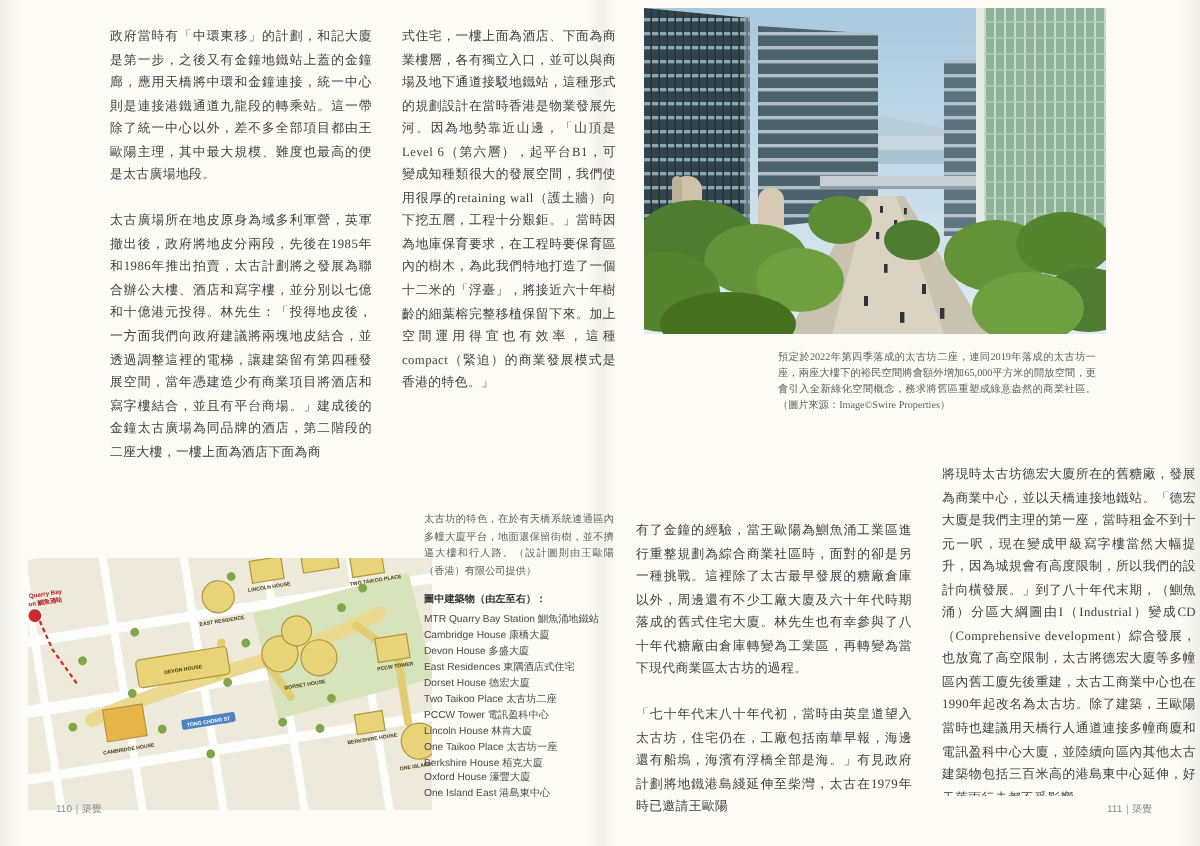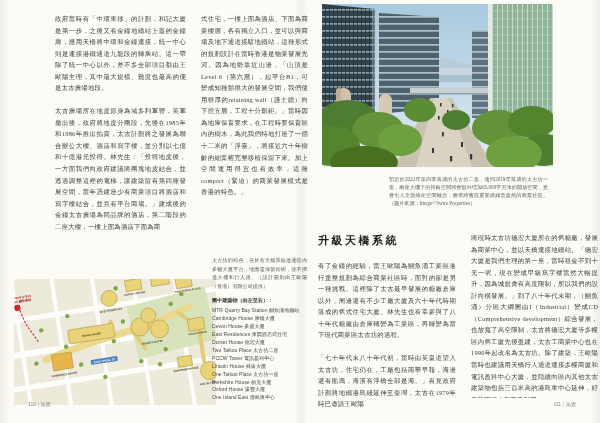--- a/index.html
+++ b/index.html
@@ -241,21 +241,20 @@
         <ellipse cx="210" cy="118" rx="24" ry="16" fill="#55842f"></ellipse>
         <ellipse cx="222" cy="146" rx="24" ry="16" fill="#4e7c30"></ellipse>
         <ellipse cx="192" cy="150" rx="28" ry="18" fill="#6fa03f"></ellipse>
         <ellipse cx="42" cy="158" rx="34" ry="16" fill="#47701f"></ellipse>
       </g>
     </svg>
   </div>
 
   <div class="photo-caption">預定於2022年第四季落成的太古坊二座，連同2019年落成的太古坊一座，兩座大樓下的裕民空間將會額外增加65,000平方米的開放空間，更會引入全新綠化空間概念，務求將舊區重塑成綠意盎然的商業社區。（圖片來源：Image©Swire Properties）</div>
 
-  <div class="section-heading">升級天橋系統</div>
 
   <div class="body-text col-ra">
     <p>有了金鐘的經驗，當王歐陽為鰂魚涌工業區進行重整規劃為綜合商業社區時，面對的卻是另一種挑戰。這裡除了太古最早發展的糖廠倉庫以外，周邊還有不少工廠大廈及六十年代時期落成的舊式住宅大廈。林先生也有幸參與了八十年代糖廠由倉庫轉變為工業區，再轉變為當下現代商業區太古坊的過程。</p>
     <p>「七十年代末八十年代初，當時由英皇道望入太古坊，住宅仍在，工廠包括南華早報，海邊還有船塢，海濱有浮橋全部是海。」有見政府計劃將地鐵港島綫延伸至柴灣，太古在1979年時已邀請王歐陽</p>
   </div>
 
   <div class="body-text col-rb">
     <p>將現時太古坊德宏大廈所在的舊糖廠，發展為商業中心，並以天橋連接地鐵站。「德宏大廈是我們主理的第一座，當時租金不到十元一呎，現在變成甲級寫字樓當然大幅提升，因為城規會有高度限制，所以我們的設計向橫發展。」到了八十年代末期，（鰂魚涌）分區大綱圖由I（Industrial）變成CD（Comprehensive development）綜合發展，也放寬了高空限制，太古將德宏大廈等多幢區內舊工廈先後重建，太古工商業中心也在1990年起改名為太古坊。除了建築，王歐陽當時也建議用天橋行人通道連接多幢商廈和電訊盈科中心大廈，並陸續向區內其他太古建築物包括三百米高的港島東中心延伸，好天落雨行走都不受影響。</p>
   </div>
 

